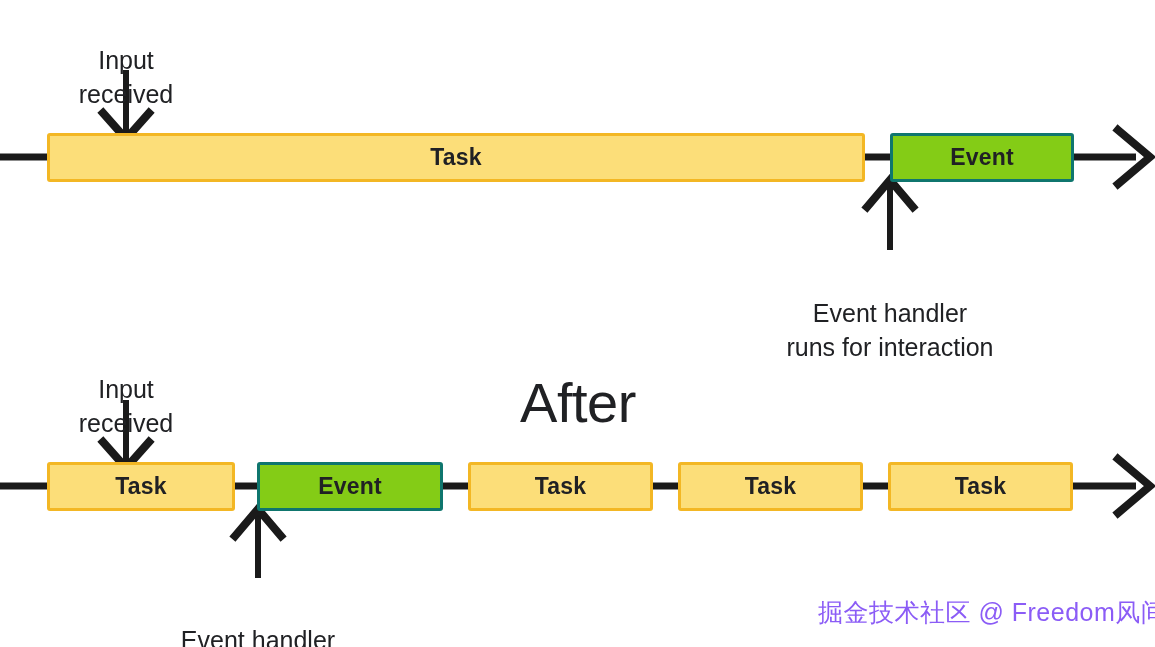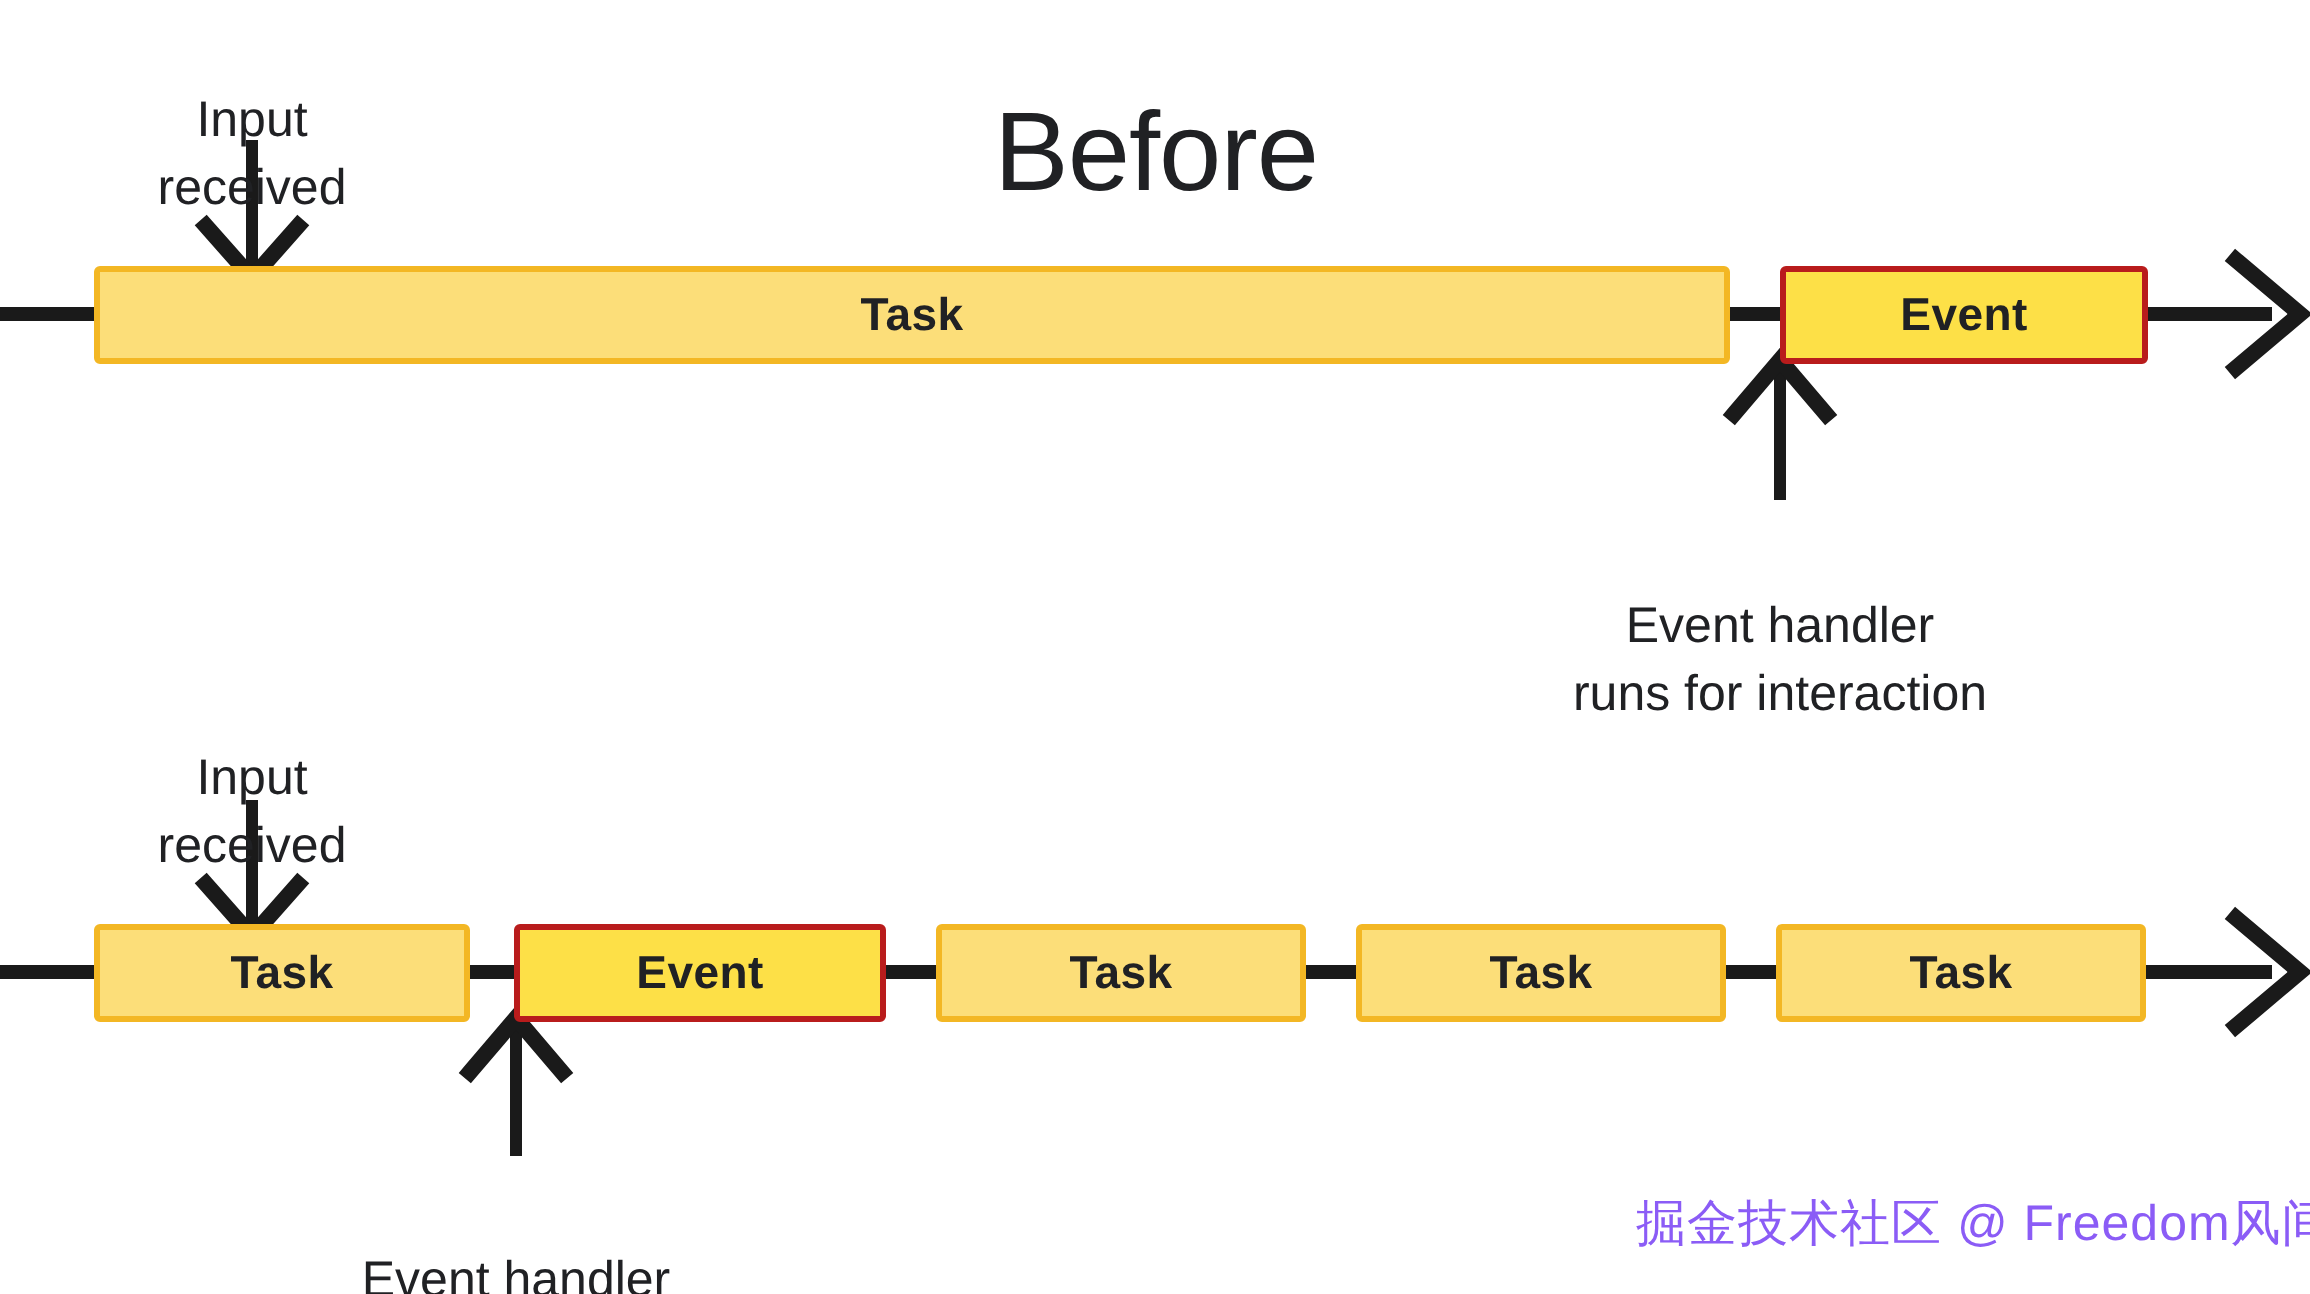--- a/index.html
+++ b/index.html
@@ -35,22 +35,22 @@
     align-items: center;
     justify-content: center;
     border-radius: 3px;
     font-weight: bold;
   }
   .box-task {
     background: #FCDE79;
     border: 3px solid #F3B724;
   }
   .box-event {
-    background: #fde047;
-    border: 3px solid #b91c1c;
+    background: #84cc16;
+    border: 3px solid #0f766e;
   }
   .box-label {
     font-size: 23px;
     line-height: 1;
     color: #202124;
     letter-spacing: 0.2px;
     white-space: nowrap;
   }
   .section-title {
     position: absolute;
@@ -119,36 +119,36 @@
       <line x1="126" y1="400" x2="126" y2="467" stroke-width="6"></line>
       <polyline points="103,442 126,468 149,442" stroke-width="8" stroke-linejoin="miter" stroke-linecap="square"></polyline>
     </g>
 
     <g stroke="#1a1a1a" fill="none" stroke-linecap="butt">
       <line x1="258" y1="578" x2="258" y2="510" stroke-width="6"></line>
       <polyline points="235,536 258,509 281,536" stroke-width="8" stroke-linejoin="miter" stroke-linecap="square"></polyline>
     </g>
   </svg>
 
-  <div class="section-title" style="left:378px; top:48px; width:400px;">Before</div>
 
   <div class="caption" style="left:26px; top:0px; width:200px;">Input
 received</div>
 
   <div class="box box-task" style="left:47px; top:133px; width:818px; height:49px;">
     <span class="box-label">Task</span>
   </div>
 
   <div class="box box-event" style="left:890px; top:133px; width:184px; height:49px;">
     <span class="box-label">Event</span>
   </div>
 
   <div class="caption" style="left:740px; top:253px; width:300px;">Event handler
 runs for interaction</div>
 
+  <div class="section-title" style="left:378px; top:375px; width:400px;">After</div>
 
   <div class="caption" style="left:26px; top:329px; width:200px;">Input
 received</div>
 
   <div class="box box-task" style="left:47px; top:462px; width:188px; height:49px;">
     <span class="box-label">Task</span>
   </div>
 
   <div class="box box-event" style="left:257px; top:462px; width:186px; height:49px;">
     <span class="box-label">Event</span>

